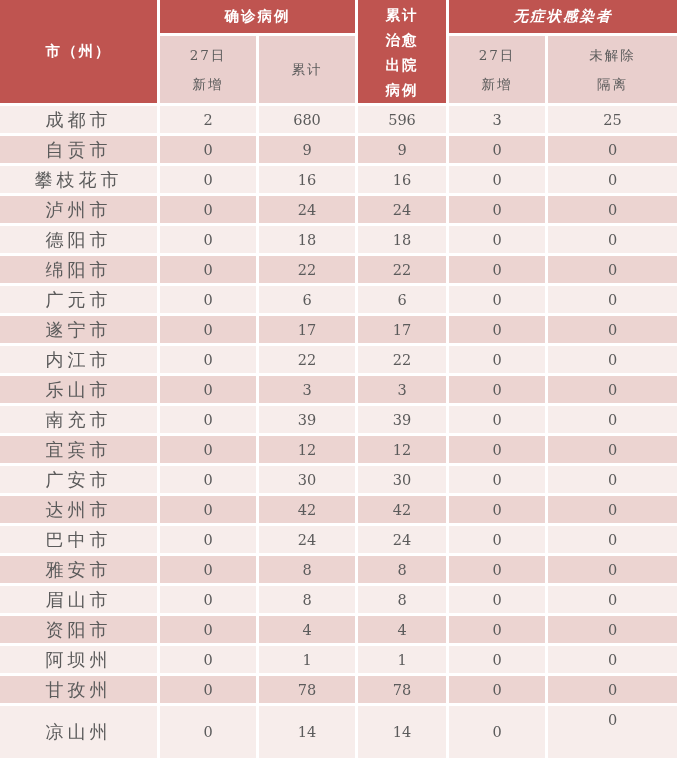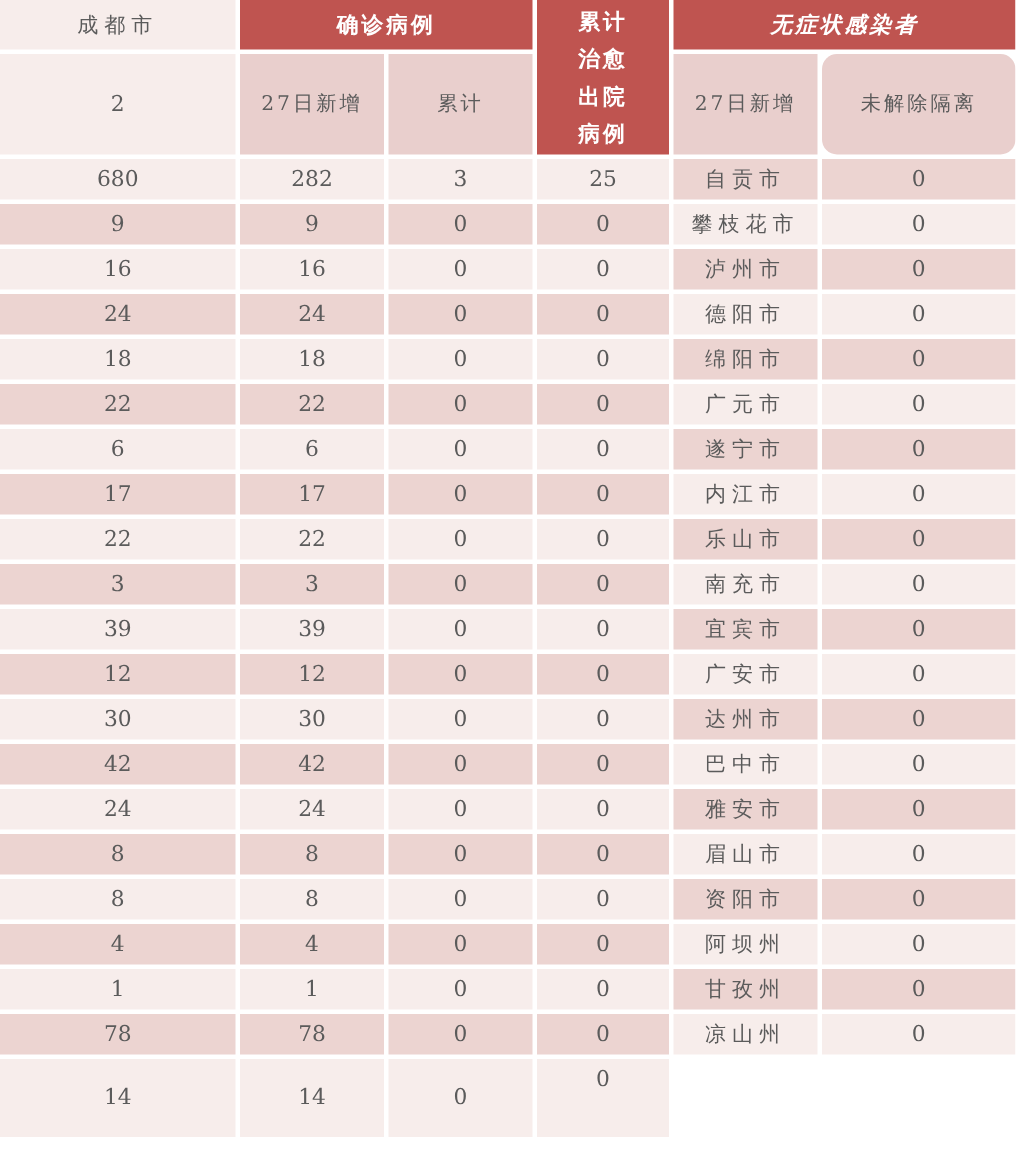--- a/index.html
+++ b/index.html
@@ -38,50 +38,53 @@
   .h-city  { grid-column: 1; grid-row: 1 / 3; }
   .h-conf  { grid-column: 2 / 4; grid-row: 1; }
   .h-cured { grid-column: 4; grid-row: 1 / 3; flex-direction: column; line-height: 25px; }
   .h-asym  { grid-column: 5 / 7; grid-row: 1; font-style: italic; }
   
   .sub {
     background: var(--subheader-pink, #e9cfcd);
     color: var(--body-text, #5b5b5b);
     font-size: 13.5px;
     letter-spacing: 2px;
-    flex-direction: row;
+    flex-direction: column;
     line-height: 29px;
   }
   .sh-cnew  { grid-column: 2; grid-row: 2; }
   .sh-ctot  { grid-column: 3; grid-row: 2; }
   .sh-anew  { grid-column: 5; grid-row: 2; }
-  .sh-quar  { grid-column: 6; grid-row: 2; border-radius: 10px; }
+  .sh-quar  { grid-column: 6; grid-row: 2; }
   
   .row { display: contents; }
   .row .cell {
     color: var(--body-text, #5b5b5b);
     font-size: 14.5px;
   }
-  .row .city { letter-spacing: 4px; font-size: 14px; }
+  .row .city { letter-spacing: 4px; font-size: 18px; }
   .row.light .cell { background: var(--row-light, #f7edeb); }
   .row.dark  .cell { background: var(--row-dark, #ecd4d1); text-align: right; }
   
   .row:last-of-type .cell:last-child {
     align-items: flex-start;
     padding-top: 6px;
     box-sizing: border-box;
   }
   .bottom-space { height: 6px; background: #ffffff; }
 </style>
 </head>
 <body>
 
 <div class="table-wrap">
   <div class="grid" id="grid">
 
+    <div class="cell hdr h-city">
+      <span>市（州）</span>
+    </div>
 
     <div class="cell hdr h-conf">
       <span>确诊病例</span>
     </div>
 
     <div class="cell hdr h-cured">
       <span>累计</span>
       <span>治愈</span>
       <span>出院</span>
       <span>病例</span>
@@ -107,21 +110,21 @@
 
     <div class="cell sub sh-quar">
       <span>未解除</span>
       <span>隔离</span>
     </div>
 
   <div class="row light">
     <div class="cell city">成都市</div>
     <div class="cell num">2</div>
     <div class="cell num">680</div>
-    <div class="cell num">282</div>
+    <div class="cell num">596</div>
     <div class="cell num">3</div>
     <div class="cell num">25</div>
   </div>
 
   <div class="row dark">
     <div class="cell city">自贡市</div>
     <div class="cell num">0</div>
     <div class="cell num">9</div>
     <div class="cell num">9</div>
     <div class="cell num">0</div>

